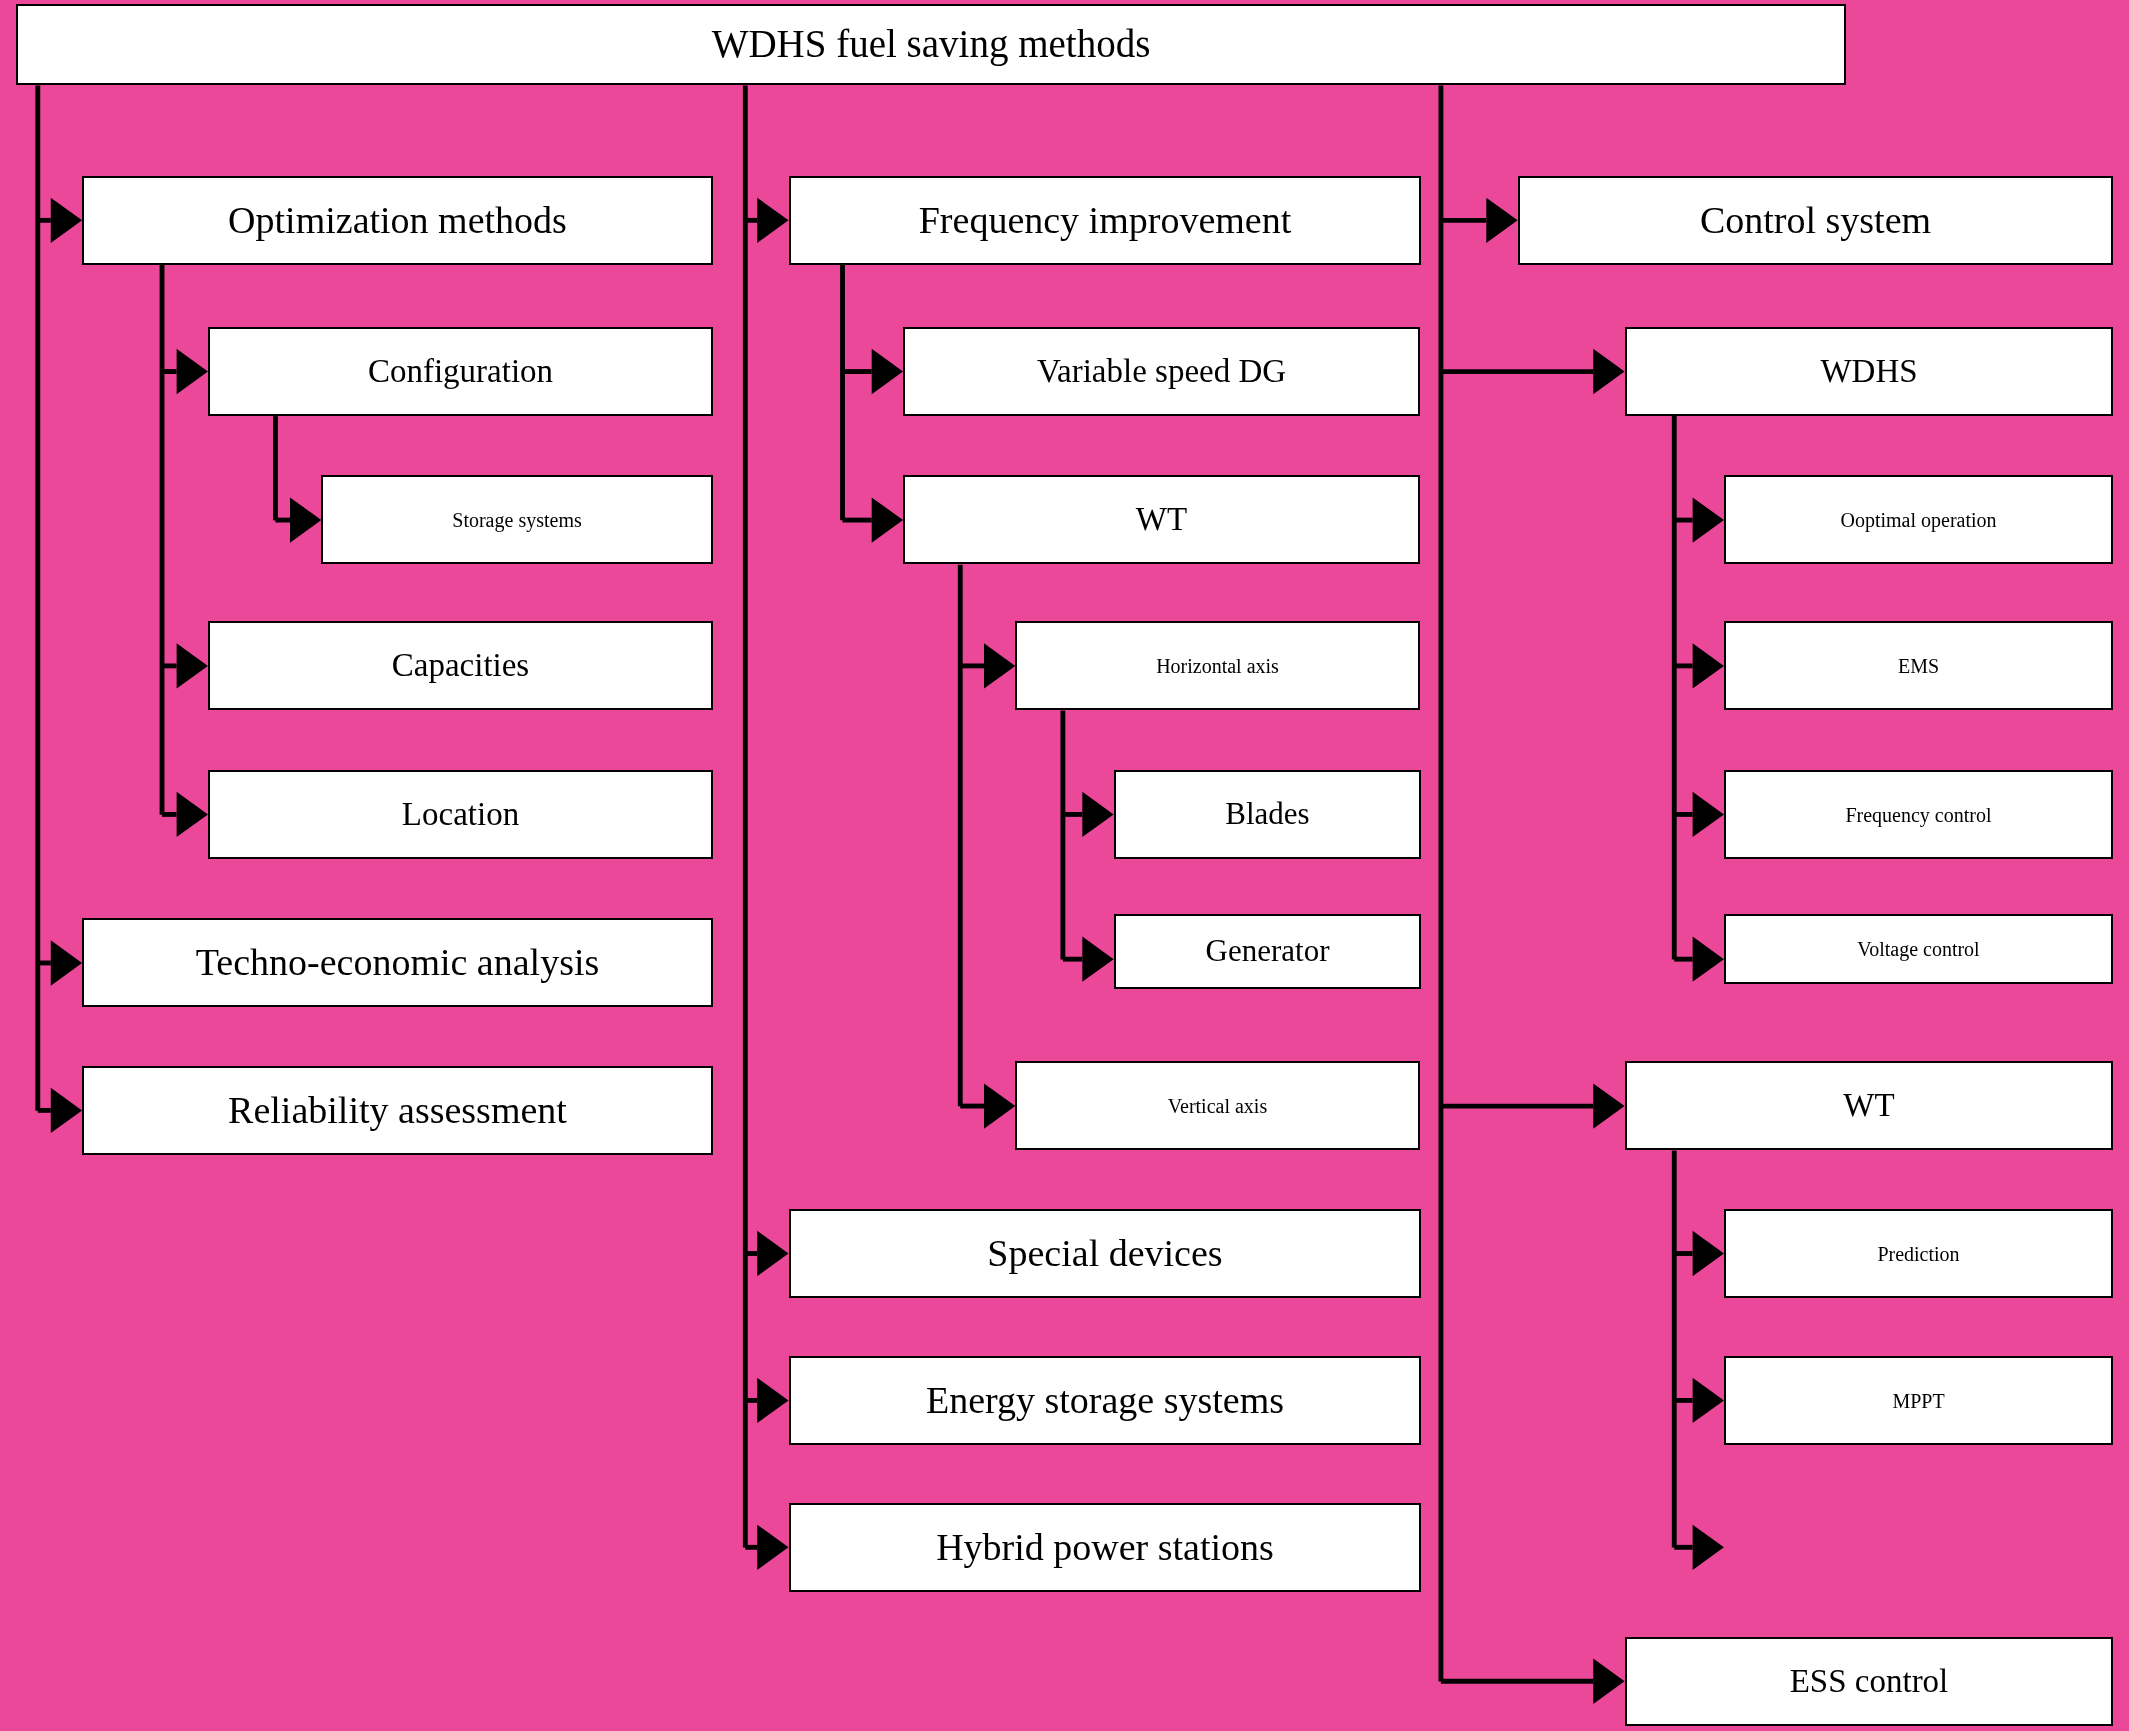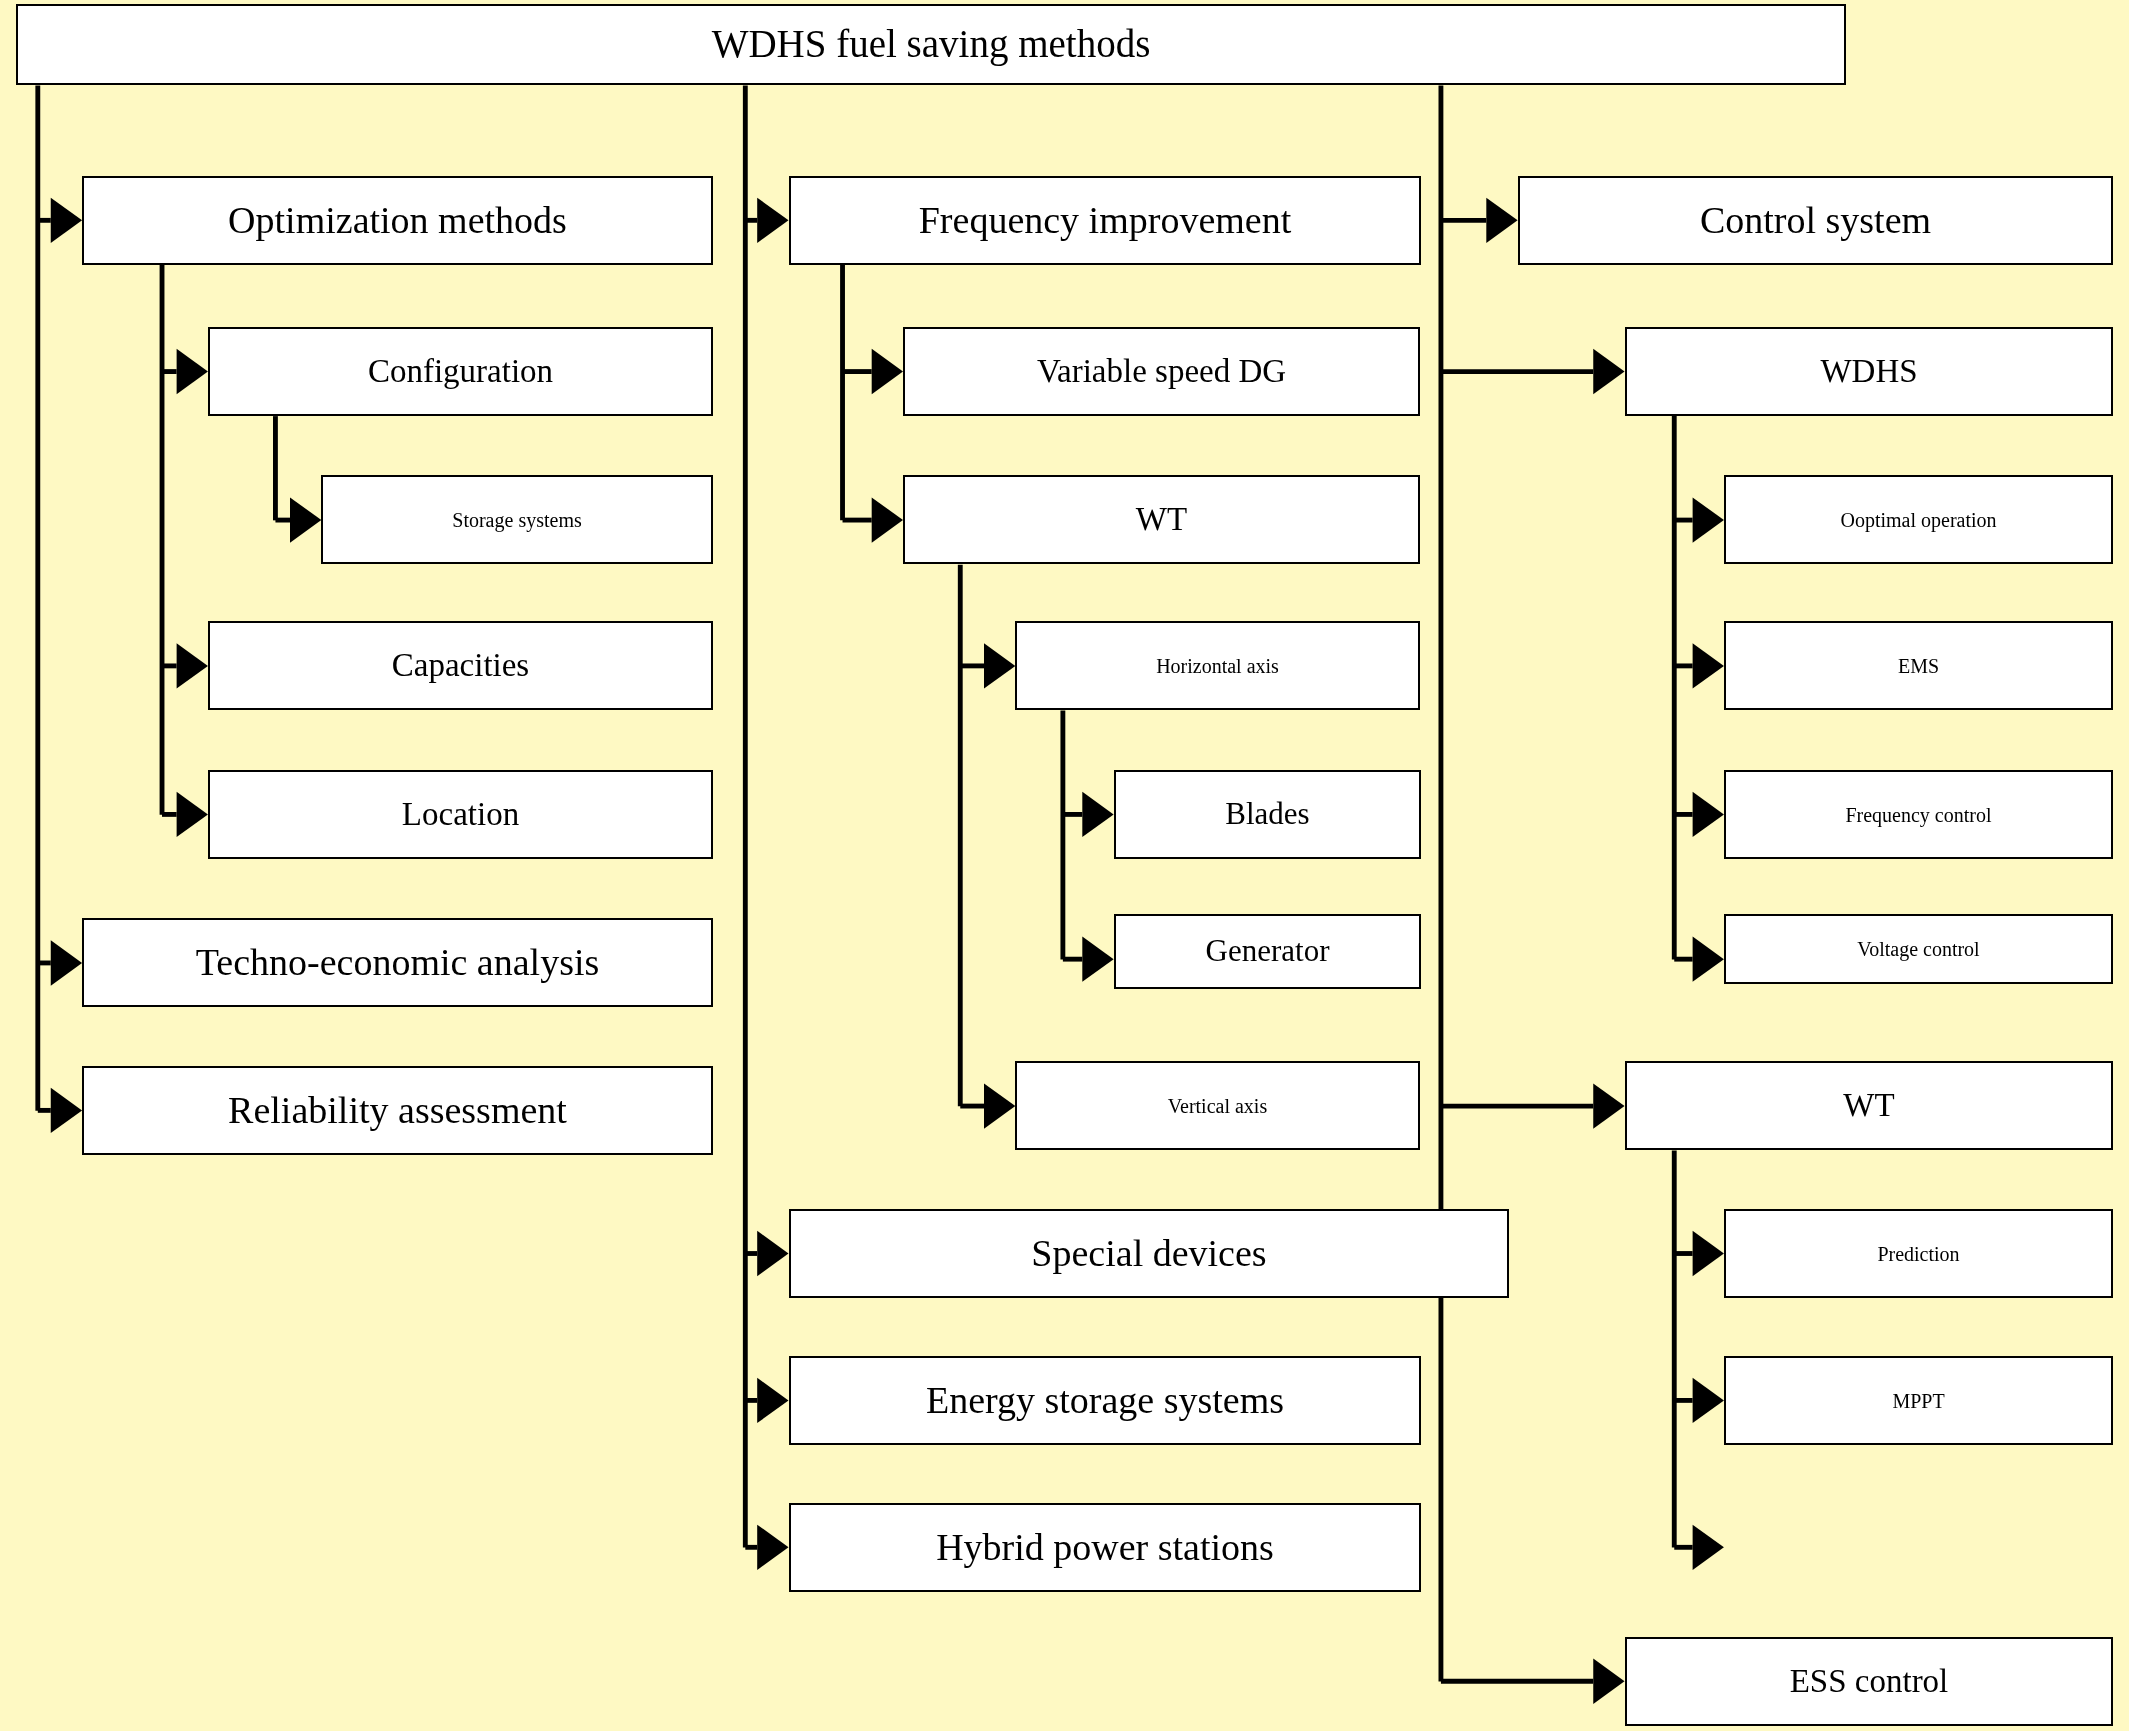--- a/index.html
+++ b/index.html
@@ -1,20 +1,20 @@
 <!DOCTYPE html>
 <html style="font-size:8.6px"><head>
 <meta charset="utf-8">
 <style>
   html,body{margin:0;padding:0;background:#ffffff;}
   #root{
     position:relative;
     width:2129px;
     height:1732px;
-    background:#fef9c3;
+    background:#ec4899;
     font-family:"Liberation Serif","DejaVu Serif",serif;
     overflow:hidden;
   }
   .node{
     position:absolute;
     box-sizing:border-box;
     border:2.7px solid #000000;
     background:#ffffff;
     display:flex;
     align-items:center;
@@ -151,21 +151,21 @@
     </div>
     <div class="node lvl4" style="left: 1114px; top: 770px; width: 307px; height: 89px;">
       <span class="lbl">Blades</span>
     </div>
     <div class="node lvl4" style="left: 1114px; top: 914px; width: 307px; height: 75px;">
       <span class="lbl">Generator</span>
     </div>
     <div class="node lvl3" style="left: 1015px; top: 1061px; width: 405px; height: 89px;">
       <span class="lbl">Vertical axis</span>
     </div>
-    <div class="node lvl1" style="left: 789px; top: 1209px; width: 720px; height: 89px;">
+    <div class="node lvl1" style="left: 789px; top: 1209px; width: 632px; height: 89px;">
       <span class="lbl">Special devices</span>
     </div>
     <div class="node lvl1" style="left: 789px; top: 1356px; width: 632px; height: 89px;">
       <span class="lbl">Energy storage systems</span>
     </div>
     <div class="node lvl1" style="left: 789px; top: 1503px; width: 632px; height: 89px;">
       <span class="lbl">Hybrid power stations</span>
     </div>
     <div class="node lvl1" style="left: 1518px; top: 176px; width: 595px; height: 89px;">
       <span class="lbl">Control system</span>

